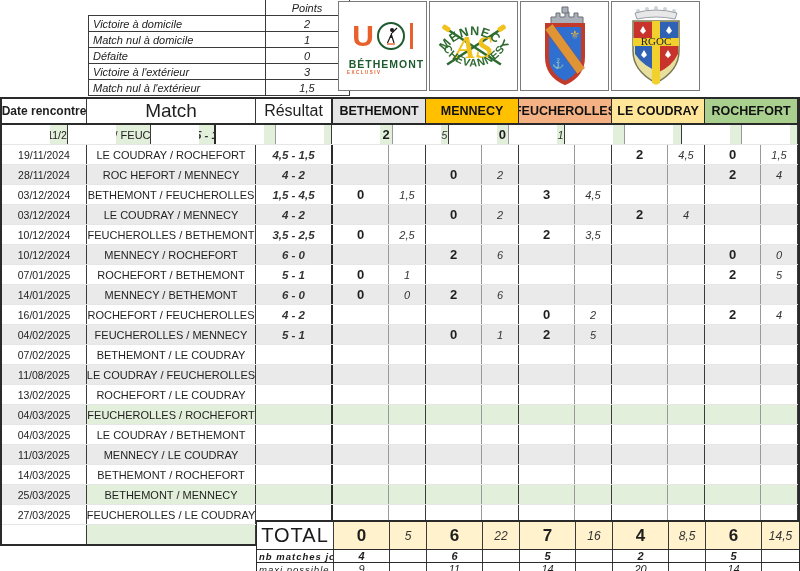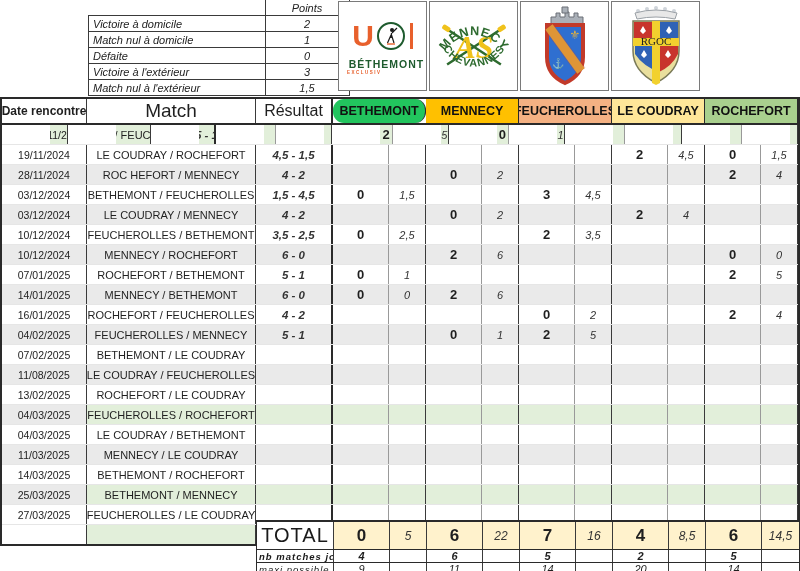--- a/index.html
+++ b/index.html
@@ -195,21 +195,21 @@
       </svg>
     </div>
   </div>
 
   <div class="main-table">
     <div class="hrow">
       <div class="th th-date">Date rencontre</div>
       <div class="th th-match">Match</div>
       <div class="th th-res">Résultat</div>
       <span id="team-headers" style="display:flex;">
-          <div class="th th-team" style="background: #22c55e; border-radius: 11px;">BETHEMONT</div>
+          <div class="th th-team" style="background: #e5e5e5;">BETHEMONT</div>
           <div class="th th-team" style="background: rgb(255, 192, 0);">MENNECY</div>
           <div class="th th-team" style="background: rgb(244, 177, 131);">FEUCHEROLLES</div>
           <div class="th th-team" style="background: rgb(255, 230, 153);">LE COUDRAY</div>
           <div class="th th-team" style="background: rgb(169, 208, 142);">ROCHEFORT</div>
         </span>
     </div>
 
     <div id="rows">
         <div class="row bg-green">
         <div class="cell c-date">12/11/2024</div>

